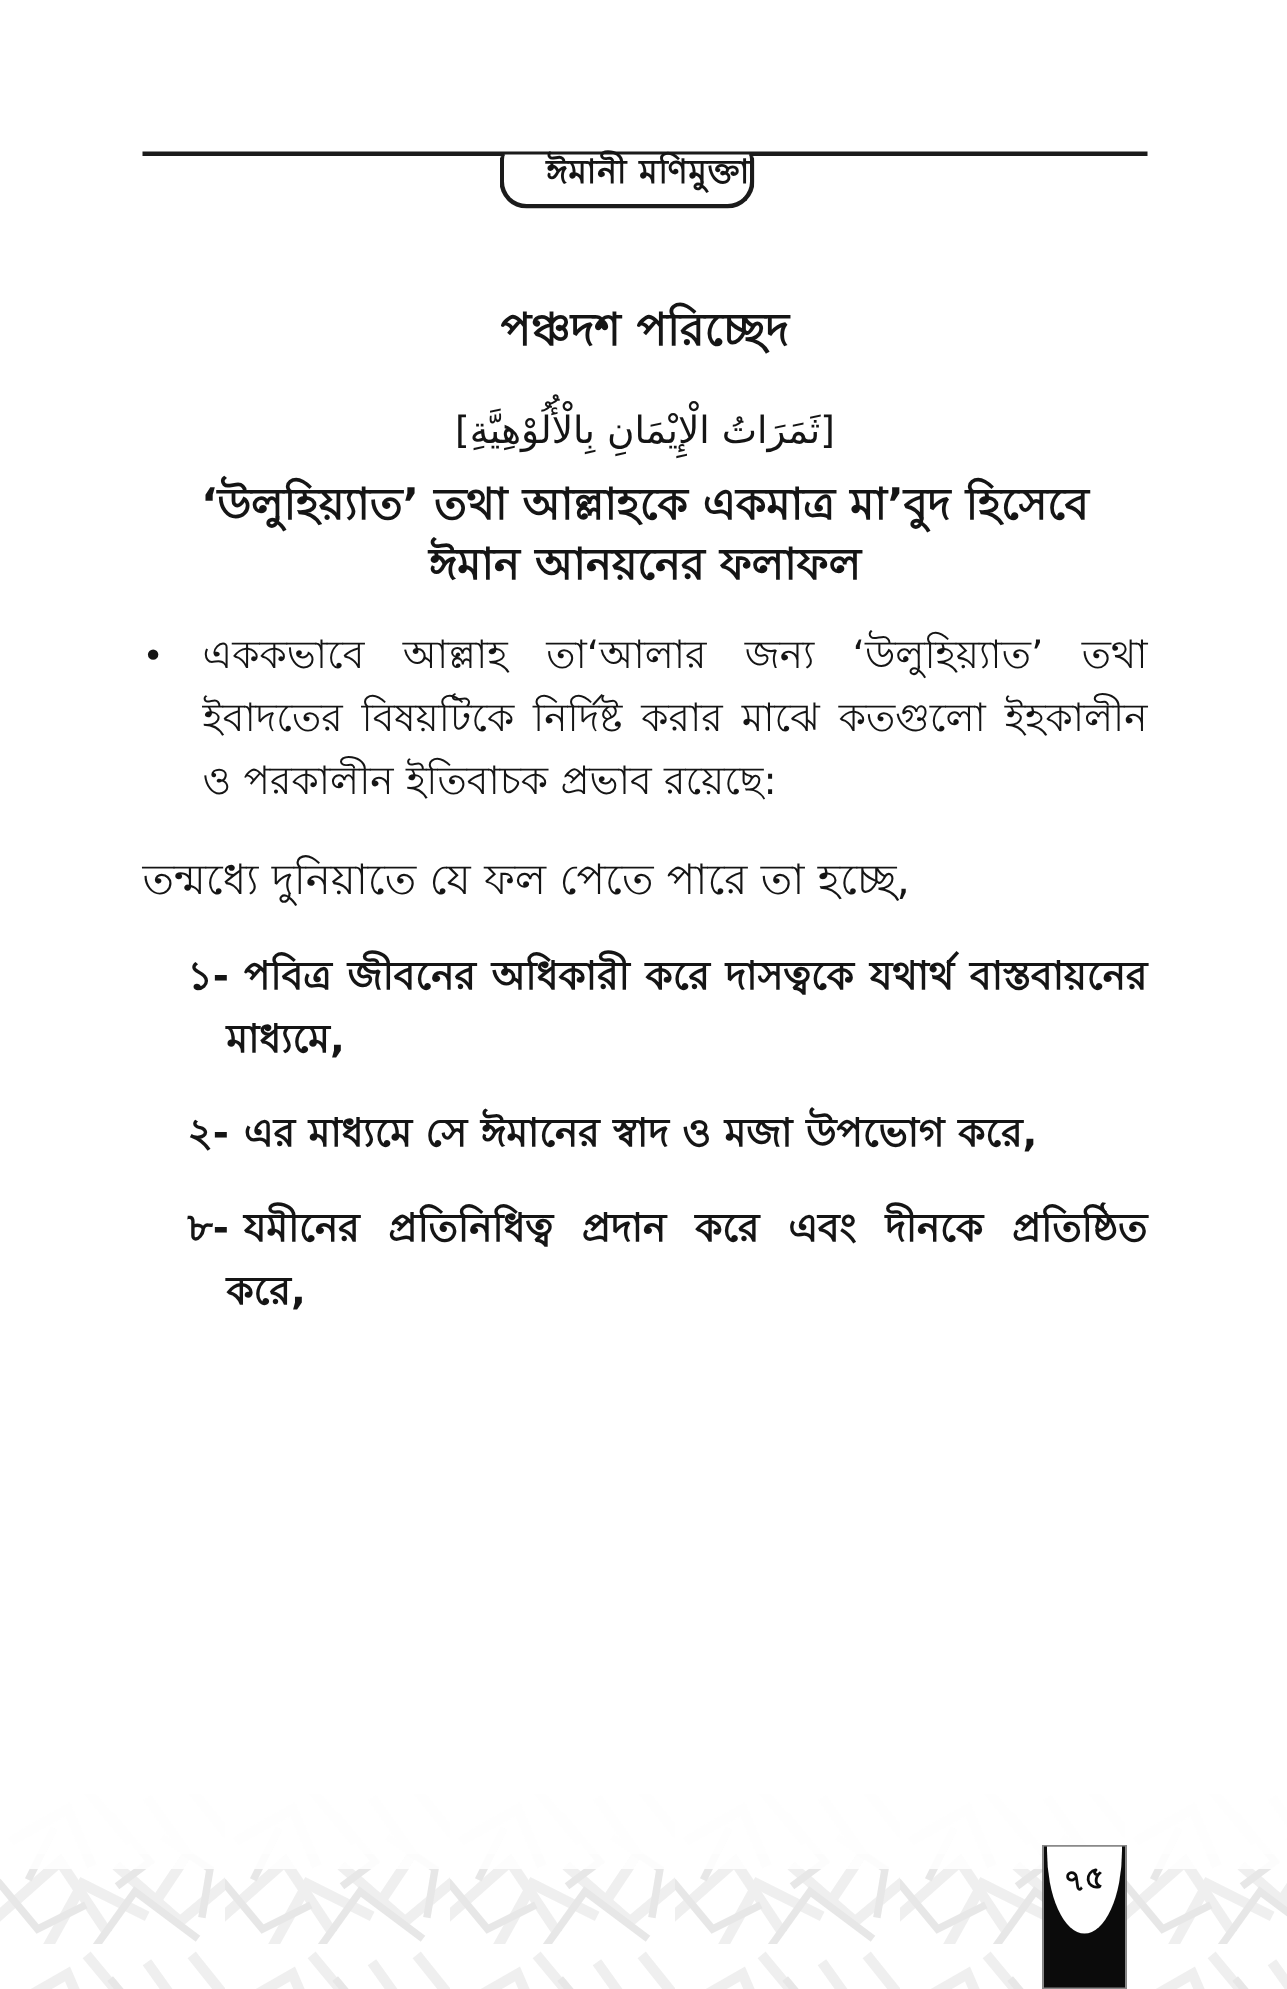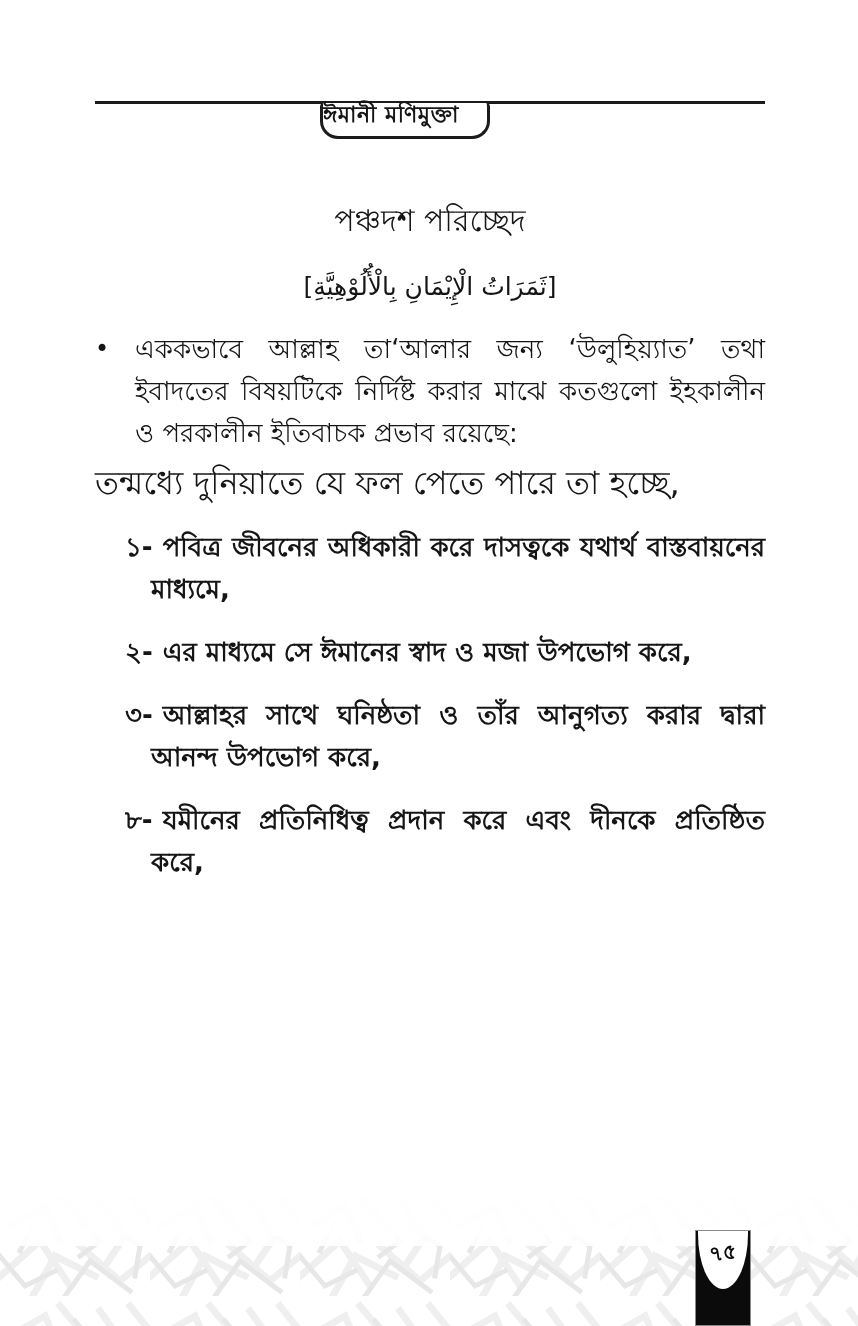--- a/index.html
+++ b/index.html
@@ -18,53 +18,53 @@
   .header-rule {
     position: absolute;
     left: 95px;
     right: 93px;
     top: 101px;
     height: 3px;
     background: #1b1b1b;
   }
   .header-banner {
     position: absolute;
-    left: 320px;
+    left: 333px;
     top: 103px;
     width: 170px;
     height: 36px;
     background: #ffffff;
     border-left: 3px solid #1b1b1b;
     border-right: 3px solid #1b1b1b;
     border-bottom: 3px solid #1b1b1b;
     border-radius: 4px 4px 18px 18px;
     display: flex;
     align-items: center;
-    justify-content: flex-start;
+    justify-content: flex-end;
   }
   .header-banner .book-title {
     font-size: 22px;
     font-weight: bold;
     letter-spacing: 0.5px;
     margin-top: -8px;
     white-space: nowrap;
   }
 
   
   .content {
     position: absolute;
     top: 197px;
     left: 95px;
     right: 93px;
     z-index: 2;
   }
   .chapter-heading {
     text-align: center;
     font-size: 30px;
-    font-weight: normal;
+    font-weight: bold;
     line-height: 48px;
   }
   .arabic-line {
     text-align: center;
     font-size: 25px;
     line-height: 42px;
     margin-top: 21px;
     direction: rtl;
   }
   .chapter-subtitle {
@@ -84,22 +84,22 @@
   .bullet-marker {
     width: 40px;
     flex: 0 0 40px;
     font-size: 24px;
   }
   .bullet-text {
     flex: 1;
     text-align: justify;
   }
   .intro-line {
-    margin-top: 8px;
-    font-size: 32px;
+    margin-top: 24px;
+    font-size: 28px;
     line-height: 42px;
   }
   .items {
     margin-top: 22px;
     margin-left: 30px;
   }
   .item {
     font-size: 26px;
     line-height: 42px;
     text-align: justify;
@@ -207,41 +207,39 @@
       <rect x="0" y="100" width="858" height="60" fill="#ffffff" opacity="0.6"></rect>
     </svg>
   </div>
 
   <div class="content">
 
     <div class="chapter-heading">পঞ্চদশ পরিচ্ছেদ</div>
 
     <div class="arabic-line">[ثَمَرَاتُ الْإِيْمَانِ بِالْأُلُوْهِيَّةِ]</div>
 
+    <div class="chapter-subtitle">‘উলুহিয়্যাত’ তথা আল্লাহকে একমাত্র মা’বুদ হিসেবে ঈমান আনয়নের ফলাফল</div>
 
     <div class="bullet-row">
       <span class="bullet-marker">•</span>
       <div class="bullet-text">এককভাবে আল্লাহ তা‘আলার জন্য ‘উলুহিয়্যাত’ তথা ইবাদতের বিষয়টিকে নির্দিষ্ট করার মাঝে কতগুলো ইহকালীন ও পরকালীন ইতিবাচক প্রভাব রয়েছে:</div>
     </div>
 
     <div class="intro-line">তন্মধ্যে দুনিয়াতে যে ফল পেতে পারে তা হচ্ছে,</div>
 
     <div class="items">
 
         <div class="item">
           <span class="num">১-</span><span class="text">পবিত্র জীবনের অধিকারী করে দাসত্বকে যথার্থ বাস্তবায়নের মাধ্যমে,</span>
         </div>
 
         <div class="item">
           <span class="num">২-</span><span class="text">এর মাধ্যমে সে ঈমানের স্বাদ ও মজা উপভোগ করে,</span>
         </div>
 
-        <div class="item">
-          <span class="num">৩-</span><span class="text">আল্লাহর সাথে ঘনিষ্ঠতা ও তাঁর আনুগত্য করার দ্বারা আনন্দ উপভোগ করে,</span>
-        </div>
 
 
 
 
 
         <div class="item">
           <span class="num">৮-</span><span class="text">যমীনের প্রতিনিধিত্ব প্রদান করে এবং দীনকে প্রতিষ্ঠিত করে,</span>
         </div>
       </div>
 

